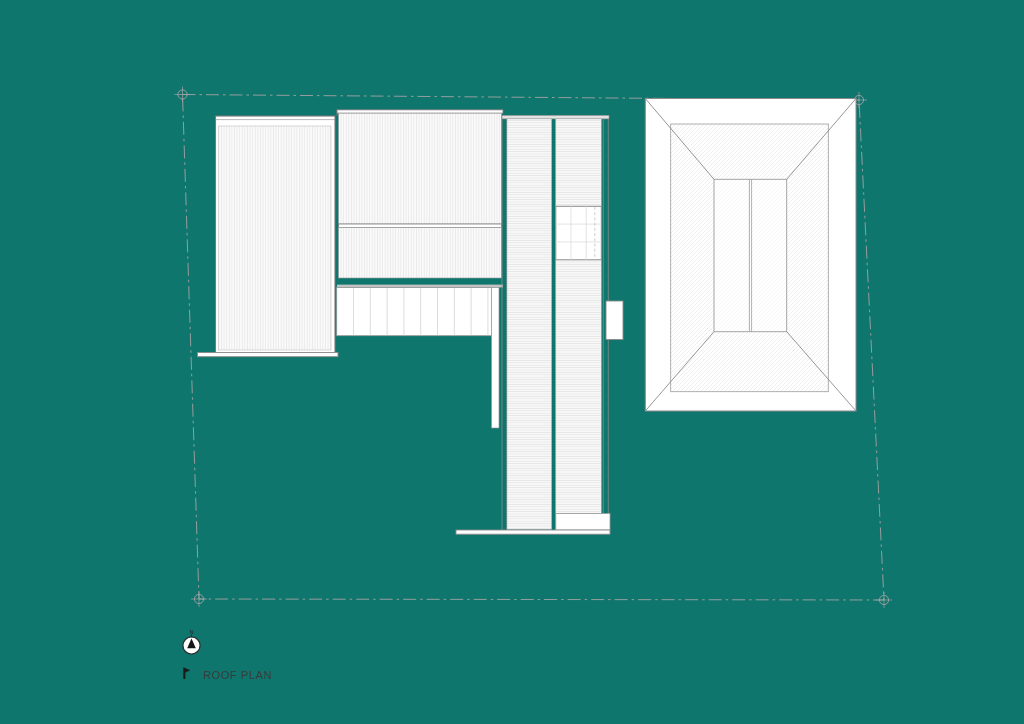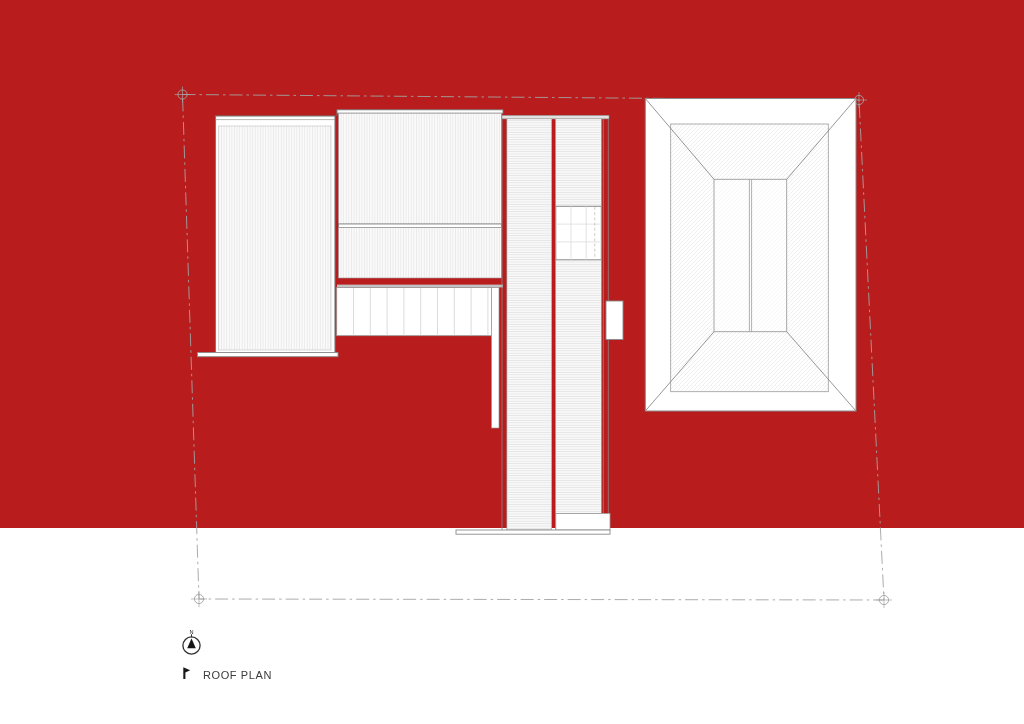--- a/index.html
+++ b/index.html
@@ -7,22 +7,22 @@
     padding: 0;
     background: #ffffff;
     width: 1024px;
     height: 724px;
     overflow: hidden;
     font-family: "Liberation Sans", sans-serif;
   }
   .sheet {
     position: relative;
     width: 1024px;
-    height: 528px;
-    background: #b91c1c;
+    height: 724px;
+    background: #0f766e;
   }
   svg text {
     font-family: "Liberation Sans", sans-serif;
   }
   .title-text {
     font-size: 11px;
     letter-spacing: 0.6px;
     fill: #3a3a3a;
   }
   .north-text {

